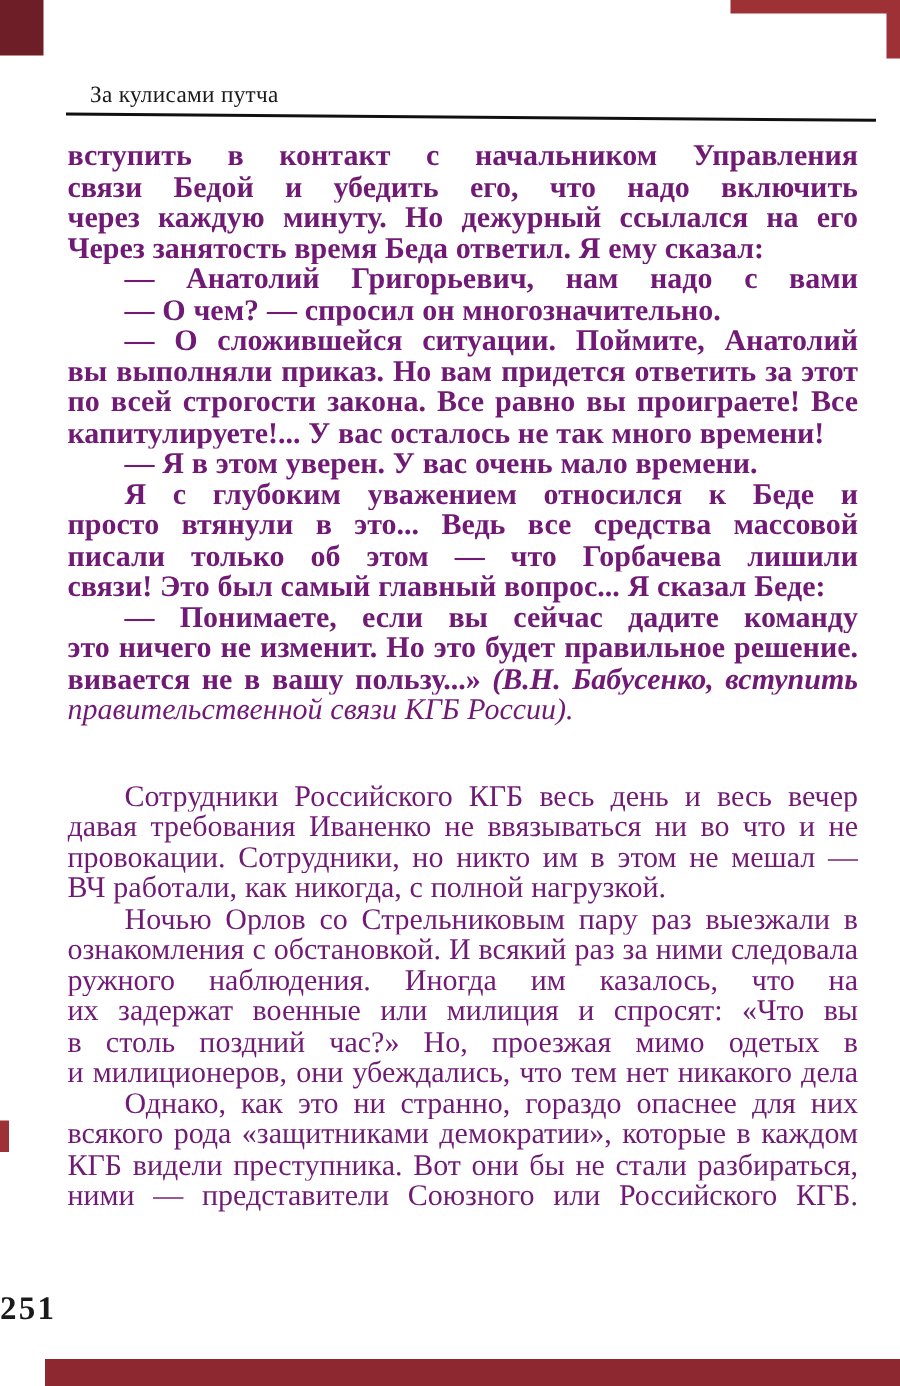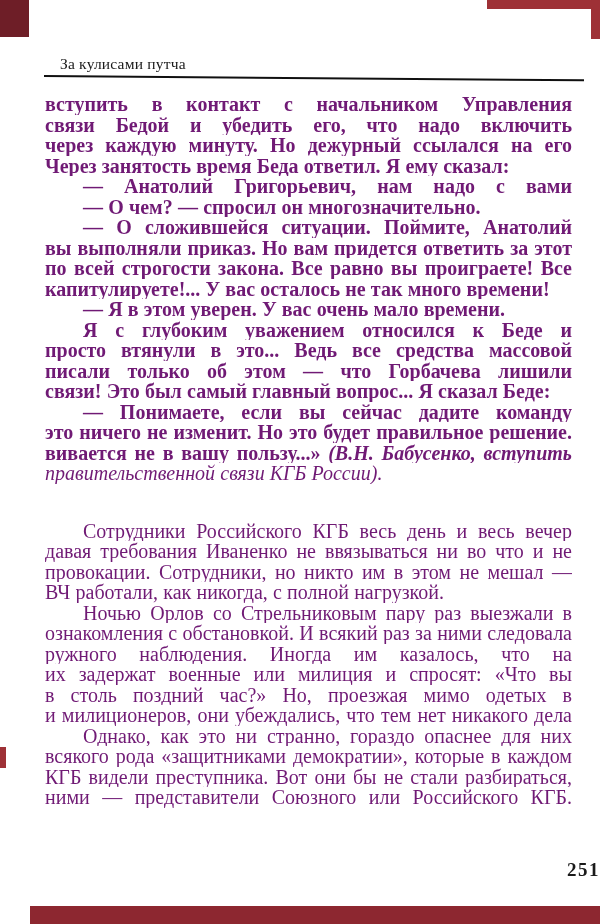--- a/index.html
+++ b/index.html
@@ -33,22 +33,22 @@
     word-spacing:0.2px;
   }
   .line.last{text-align-last:left;}
   .line.ind{text-indent:38px;}
   .line.b{font-weight:bold;}
   .line.bi{font-weight:normal;font-style:italic;}
   .line .it{font-style:italic;}
   .line.gap{margin-top:37px;}
   
   .pageno{
-    position:absolute;left:0;top:859px;width:600px;text-align:right;
-    font-size:19px;font-weight:bold;letter-spacing:1.5px;color:#1a1a1a;
+    position:absolute;left:0;top:859px;width:600px;text-align:left;
+    font-size:22px;font-weight:bold;letter-spacing:1.5px;color:#1a1a1a;
   }
 </style>
 </head>
 <body>
 
 <div class="page">
 
   <div class="artifact a-tl" style="background: rgb(110, 30, 39);"></div>
   <div class="artifact a-trh" style="background: rgb(158, 49, 54);"></div>
   <div class="artifact a-trv" style="background: rgb(158, 49, 54);"></div>

